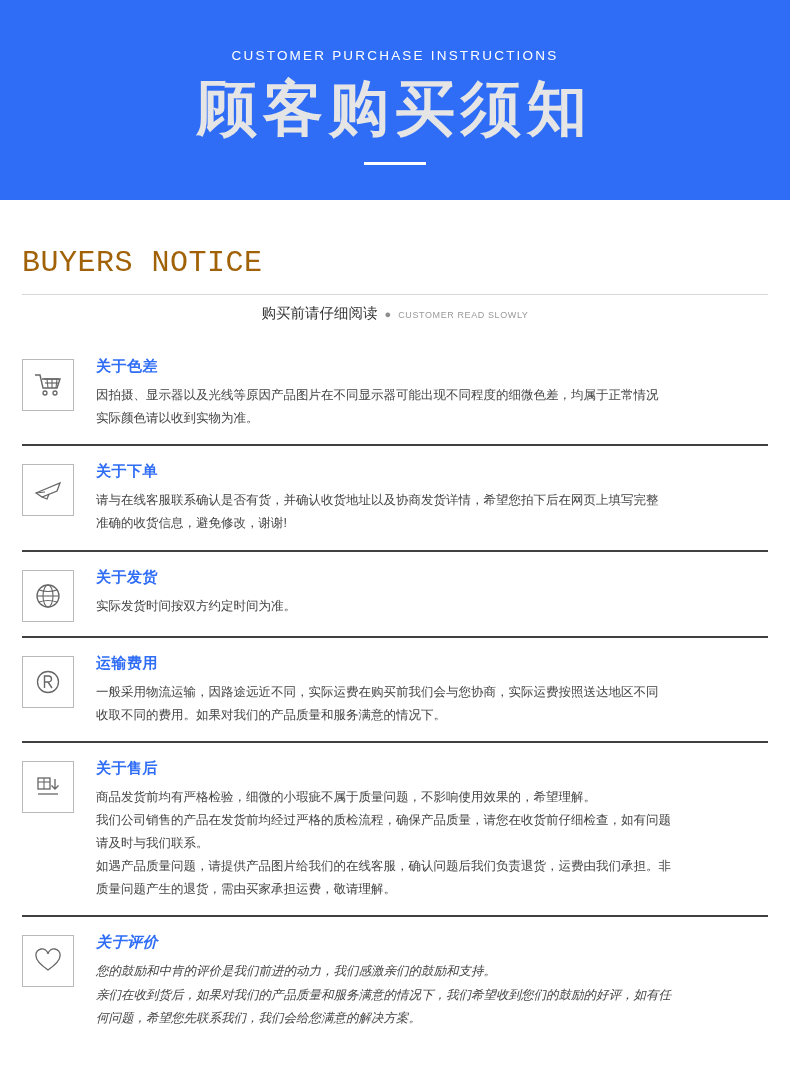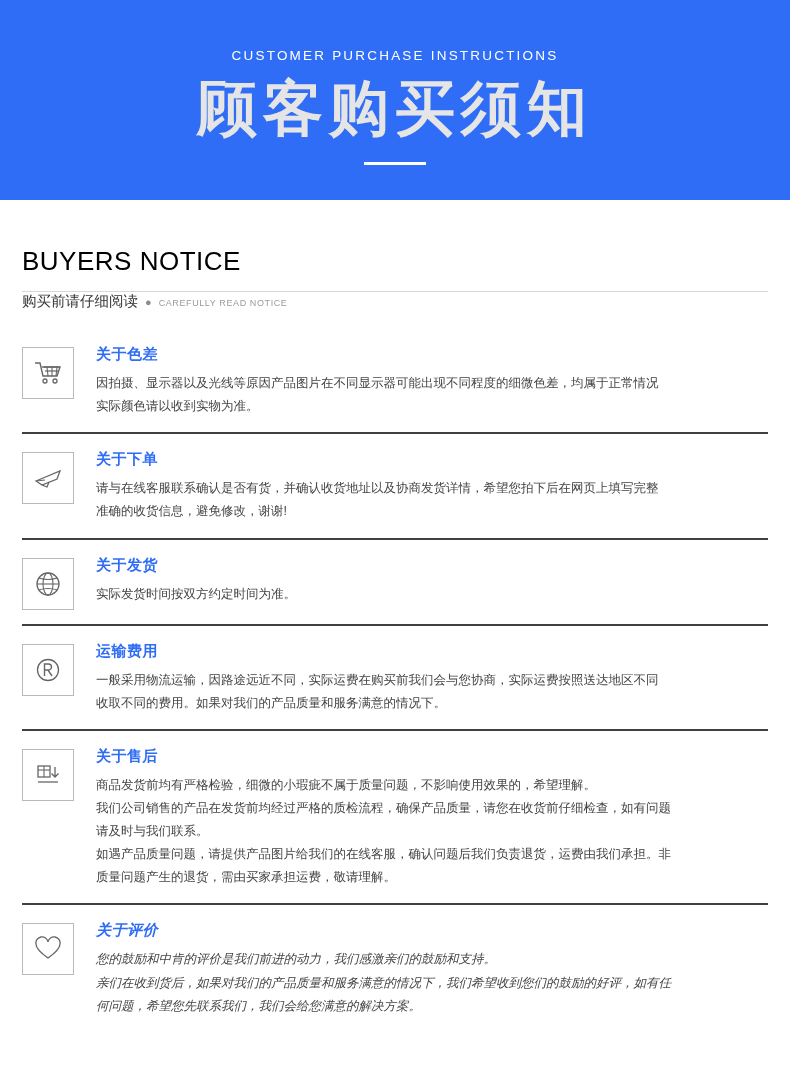--- a/index.html
+++ b/index.html
@@ -54,35 +54,37 @@
   }
 
   
   .content {
     padding: 0 22px;
   }
   .sec-head {
     margin-top: 46px;
   }
   .sec-head-en {
-    font-size: 26px;
-    color: #000000;
+    font-size: 30px;
+    color: #a16207;
     letter-spacing: 0.5px;
     font-weight: normal;
-    font-family: Liberation Sans, sans-serif;
+    font-family: Liberation Mono, monospace;
   }
   .sec-head-divider {
     border-top: 1px solid #d8d8d8;
     margin-top: 14px;
     margin-bottom: 0;
   }
   .sec-head-sub {
     display: flex;
     align-items: baseline;
     gap: 7px;
+    margin-top: 9px;
+    justify-content: center;
   }
   .sec-head-cn {
     font-size: 14.5px;
     color: #333333;
   }
   .sec-head-dot {
     color: #8d8d8d;
     font-size: 11px;
     line-height: 1;
   }
@@ -144,21 +146,21 @@
   </div>
 
   <div class="content">
 
     <div class="sec-head">
       <div class="sec-head-en">BUYERS NOTICE</div>
       <div class="sec-head-divider"></div>
       <div class="sec-head-sub">
         <span class="sec-head-cn">购买前请仔细阅读</span>
         <span class="sec-head-dot">●</span>
-        <span class="sec-head-small">CAREFULLY READ NOTICE</span>
+        <span class="sec-head-small">CUSTOMER READ SLOWLY</span>
       </div>
     </div>
 
     <div class="items">
 
       <div class="item">
         <div class="item-icon">
           <svg width="30" height="26" viewBox="0 0 30 26">
             <path d="M2 3 h5 l3 13 h14 l3 -9 h-18" fill="none" stroke="#666" stroke-width="1.4"></path>
             <line x1="11" y1="7" x2="26" y2="7" stroke="#666" stroke-width="1.2"></line>

